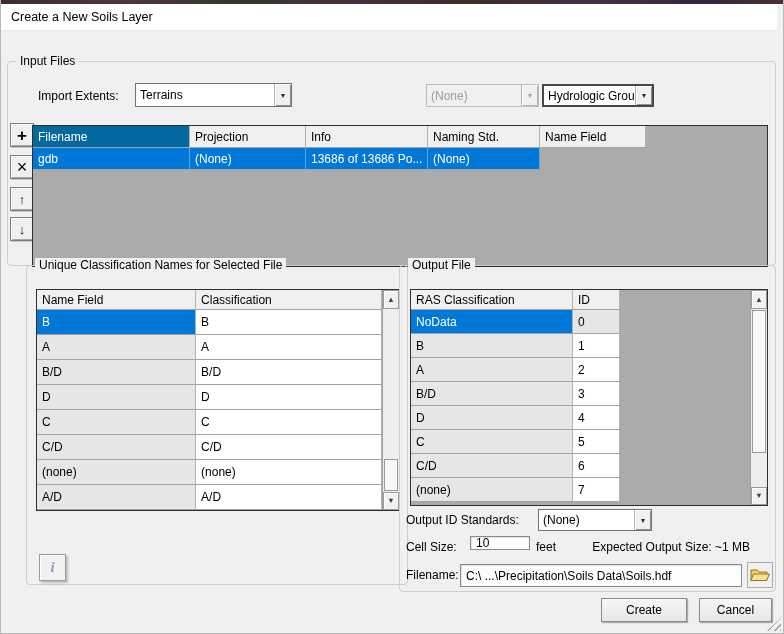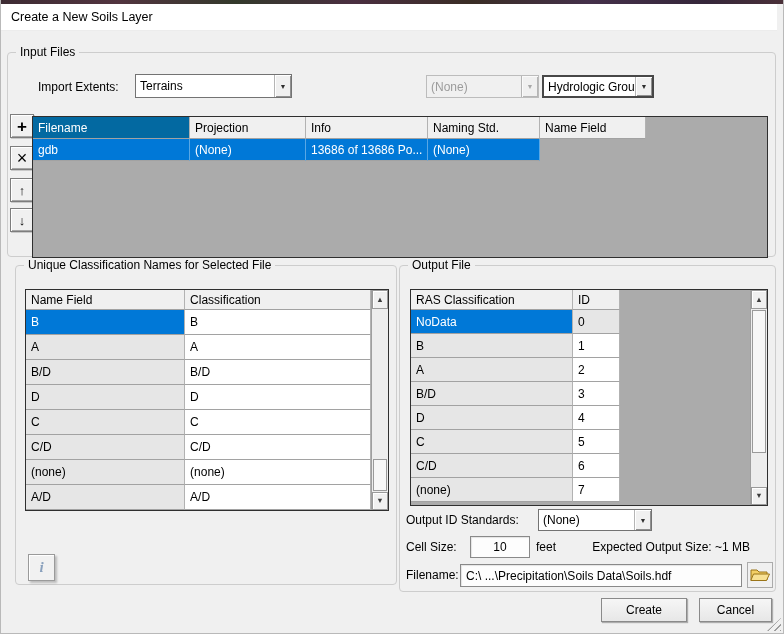--- a/index.html
+++ b/index.html
@@ -86,21 +86,21 @@
 <body>
 
 <div id="window">
 
   <div id="top-strip"></div>
 
   <div id="title-bar">
     <span>Create a New Soils Layer</span>
   </div>
 
-  <div class="groupbox" style="left:6px;top:52px;width:769px;height:205px">
+  <div class="groupbox" style="left:6px;top:61px;width:769px;height:205px">
     <span class="grouplabel">Input Files</span>
 
     <span class="lbl" style="left:30px;top:24px">Import Extents:</span>
 
     <div class="combo" style="left:127px;top:21px;width:157px;height:24px">
       <span class="combo-text">Terrains</span>
       <span class="combo-arrow">
           <span class="arrow-glyph">▼</span>
         </span>
     </div>
@@ -142,21 +142,21 @@
       </div>
       <div class="grow selrow" style="height:22px">
         <div class="gcell" style="width:157px">gdb</div>
         <div class="gcell" style="width:116px">(None)</div>
         <div class="gcell" style="width:122px">13686 of 13686 Po...</div>
         <div class="gcell" style="width:112px">(None)</div>
       </div>
     </div>
   </div>
 
-  <div class="groupbox" style="left:14px;top:265px;width:382px;height:320px">
+  <div class="groupbox" style="left:25px;top:265px;width:382px;height:320px">
     <span class="grouplabel">Unique Classification Names for Selected File</span>
 
     <div class="grid" style="left:9px;top:23px;width:364px;height:222px;padding-right:17px">
       <div class="grow" style="height:20px">
         <div class="gcell hdr" style="width:160px">Name Field</div>
         <div class="gcell hdr" style="width:187px">Classification</div>
       </div>
       <div class="grow" style="height:25px">
         <div class="gcell rname sel" style="width:160px">B</div>
         <div class="gcell rval" style="width:187px">B</div>
@@ -258,21 +258,21 @@
 
     <span class="lbl" style="left:6px;top:244px">Output ID Standards:</span>
     <div class="combo" style="left:138px;top:243px;width:114px;height:22px">
       <span class="combo-text">(None)</span>
       <span class="combo-arrow">
           <span class="arrow-glyph">▼</span>
         </span>
     </div>
 
     <span class="lbl" style="left:6px;top:271px">Cell Size:</span>
-    <input class="textbox" style="left: 70px; top: 270px; width: 60px; height: 22px; text-align: center;" value="10">
+    <input class="textbox" style="left: 70px; top: 270px; width: 60px; height: 14px; text-align: left;" value="10">
     <span class="lbl" style="left:136px;top:271px">feet</span>
     <span class="lbl" style="right:25px;top:271px">Expected Output Size: ~1 MB</span>
 
     <span class="lbl" style="left:6px;top:299px">Filename:</span>
     <input class="textbox" style="left: 60px; top: 298px; width: 282px; height: 23px;" value="C:\ ...\Precipitation\Soils Data\Soils.hdf">
     <button class="folder-btn" style="left:347px;top:296px">
       <svg width="20" height="16" viewBox="0 0 20 16">
         <path d="M1 3 L7 3 L9 5 L17 5 L17 13 L1 13 Z" fill="#f3cf66" stroke="#9a7418" stroke-width="1"></path>
         <path d="M3.5 7 L19.5 7 L16.5 13.5 L0.8 13.5 Z" fill="#f8e194" stroke="#9a7418" stroke-width="1"></path>
       </svg>

